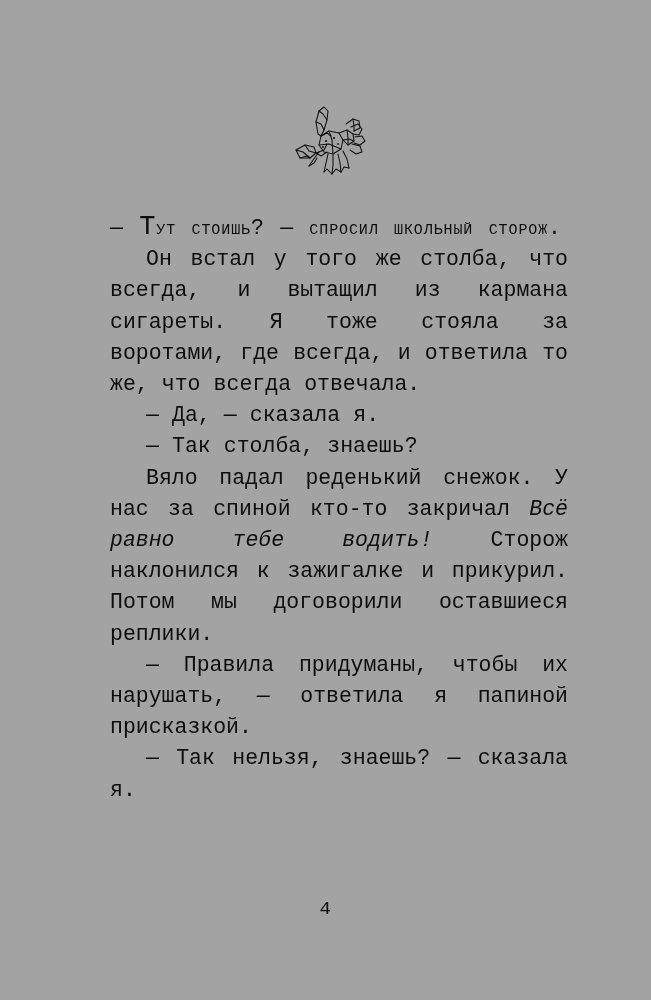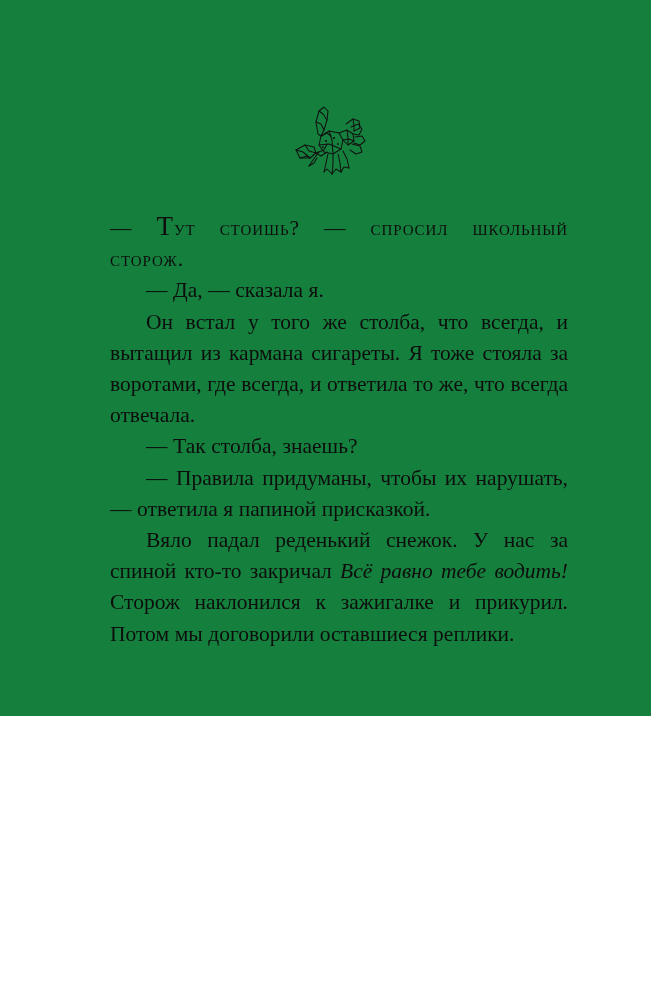--- a/index.html
+++ b/index.html
@@ -3,24 +3,24 @@
 <meta charset="utf-8">
 <style>
   html, body {
     margin: 0;
     padding: 0;
     background: #ffffff;
   }
   .page {
     position: relative;
     width: 651px;
-    height: 716px;
-    background: #15803d;
+    height: 1000px;
+    background: #a3a3a3;
     overflow: hidden;
-    font-family: Liberation Serif, serif;
+    font-family: Liberation Mono, monospace;
     color: #0d0d0d;
   }
 
   
   .ornament-wrap {
     position: absolute;
     left: 0;
     top: 96px;
     width: 651px;
     height: 92px;
@@ -128,30 +128,31 @@
       <circle cx="51" cy="38" r="1.1" fill="#111111" stroke="none"></circle>
       <circle cx="40" cy="47" r="0.9" fill="#111111" stroke="none"></circle>
       <circle cx="55" cy="44" r="0.9" fill="#111111" stroke="none"></circle>
     </svg>
   </div>
 
   <div class="textblock">
 
     <p class="para opening"><span>— </span><span class="bigcap">Т</span><span>ут стоишь? — спросил школьный сторож.</span></p>
 
+    <p class="para indent">Он встал у того же столба, что всегда, и вытащил из кармана сигареты. Я тоже стояла за воротами, где всегда, и ответила то же, что всегда отвечала.</p>
+
     <p class="para indent">— Да, — сказала я.</p>
-
-    <p class="para indent">Он встал у того же столба, что всегда, и вытащил из кармана сигареты. Я тоже стояла за воротами, где всегда, и ответила то же, что всегда отвечала.</p>
 
     <p class="para indent">— Так столба, знаешь?</p>
 
+    <p class="para indent"><span>Вяло падал реденький снежок. У нас за спиной кто-то закричал </span><span class="em">Всё равно тебе водить!</span><span> Сторож наклонился к зажигалке и прикурил. Потом мы договорили оставшиеся реплики.</span></p>
+
     <p class="para indent">— Правила придуманы, чтобы их нарушать, — ответила я папиной присказкой.</p>
 
-    <p class="para indent"><span>Вяло падал реденький снежок. У нас за спиной кто-то закричал </span><span class="em">Всё равно тебе водить!</span><span> Сторож наклонился к зажигалке и прикурил. Потом мы договорили оставшиеся реплики.</span></p>
-
+    <p class="para indent">— Так нельзя, знаешь? — сказала я.</p>
 
 
 
   </div>
 
   <div class="folio">4</div>
 
 </div>
 
 </body></html>

